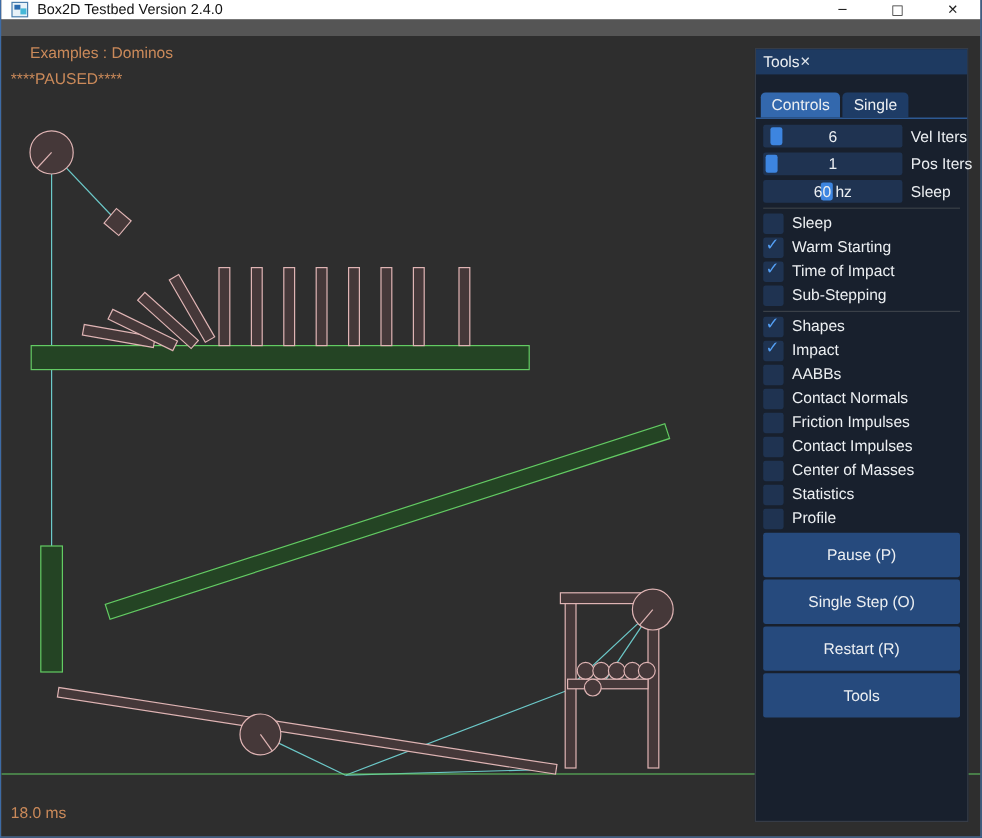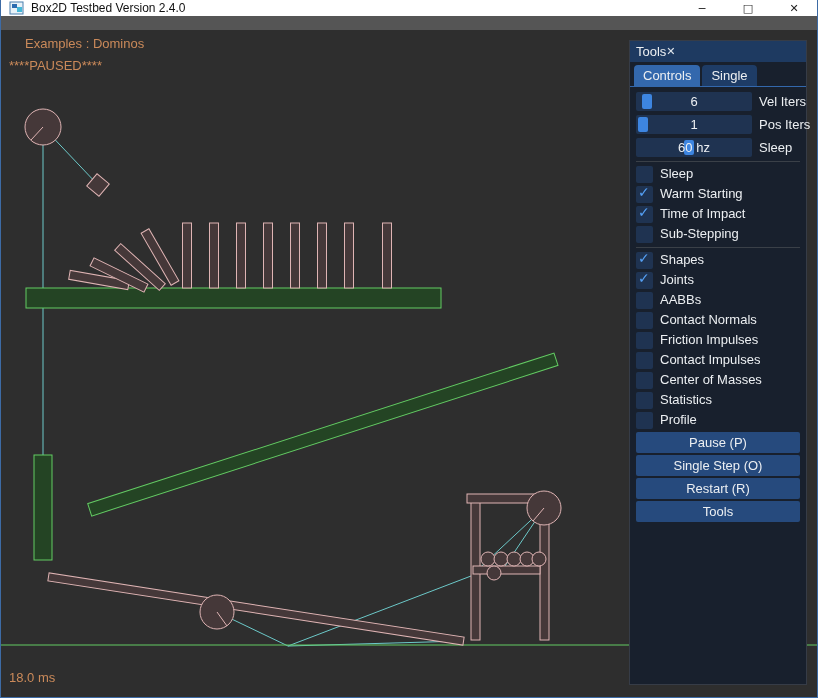--- a/index.html
+++ b/index.html
@@ -33,38 +33,38 @@
   .scene .static rect{stroke:var(--static_body);fill:var(--static_fill);stroke-width:1;}
   .scene .static line{stroke:var(--static_body);stroke-width:1;}
   .scene .dynamic rect, .scene .dynamic circle{stroke:var(--dynamic_body);fill:var(--dynamic_fill);stroke-width:1;}
   .scene .dynamic line{stroke:var(--dynamic_body);stroke-width:1;}
   
   .tools-panel{position:absolute;left:628px;top:40px;width:178px;height:645px;
     background:var(--panel_bg);border:1px solid #363c47;z-index:5;color:var(--panel_text);font-size:13px;}
   .panel-title{height:21px;background:var(--panel_title_bg);display:flex;align-items:center;
     padding:0 6px;}
   .panel-close{font-family:"DejaVu Sans",sans-serif;font-size:11px;color:#dfe5ec;cursor:default;}
-  .tabbar{display:flex;align-items:center;padding:3px 4px 0 4px;}
+  .tabbar{display:flex;align-items:center;padding:15px 4px 0 4px;}
   .tab{padding:3px 9px;border-radius:4px 4px 0 0;background:var(--tab_inactive);margin-right:2px;cursor:default;}
   .tab.active{background:var(--tab_active);}
   .tab-line{height:1px;background:var(--tab_active);}
   .panel-content{padding:5px 6px 0 6px;}
   .slider-row{display:flex;align-items:center;margin-bottom:4px;}
   .slider{position:relative;width:116px;height:19px;background:var(--frame_bg);border-radius:2px;flex:none;}
   .grab{position:absolute;top:2px;width:10px;height:15px;background:var(--slider_grab);border-radius:2px;}
   .slider-value{position:absolute;left:0;right:0;top:2px;text-align:center;font-size:13px;}
   .slider-label{margin-left:7px;white-space:nowrap;}
   .separator{height:1px;background:#3a4048;margin:4px 0 4px 0;}
   .check-row{display:flex;align-items:flex-start;margin:3px 0;height:17px;}
   .checkbox{position:relative;width:17px;height:17px;background:var(--frame_bg);border-radius:2px;flex:none;}
   .mark{position:absolute;top:-2px;left:2px;font-family:"DejaVu Sans",sans-serif;font-size:14px;
     font-weight:bold;color:var(--check_mark);visibility:hidden;}
   .check-row.checked .mark{visibility:visible;}
   .check-label{margin-left:7px;white-space:nowrap;}
-  .panel-btn{display:block;width:100%;height:21px;margin:2px 0;background:var(--button_bg);
+  .panel-btn{display:block;width:100%;height:37px;margin:2px 0;background:var(--button_bg);
     border:none;border-radius:2px;color:var(--panel_text);font-size:13px;
     font-family:"Liberation Sans",sans-serif;cursor:default;}
   .btn-group{margin-top:3px;}
 </style>
 </head>
 <body>
 
 <div class="window">
 
   <div class="titlebar">
@@ -209,21 +209,21 @@
       <div class="check-row checked">
         <span class="checkbox">
             <span class="mark">✓</span>
           </span>
         <span class="check-label">Shapes</span>
       </div>
       <div class="check-row checked">
         <span class="checkbox">
             <span class="mark">✓</span>
           </span>
-        <span class="check-label">Joints</span>
+        <span class="check-label">Impact</span>
       </div>
       <div class="check-row">
         <span class="checkbox"></span>
         <span class="check-label">AABBs</span>
       </div>
       <div class="check-row">
         <span class="checkbox"></span>
         <span class="check-label">Contact Normals</span>
       </div>
       <div class="check-row">

